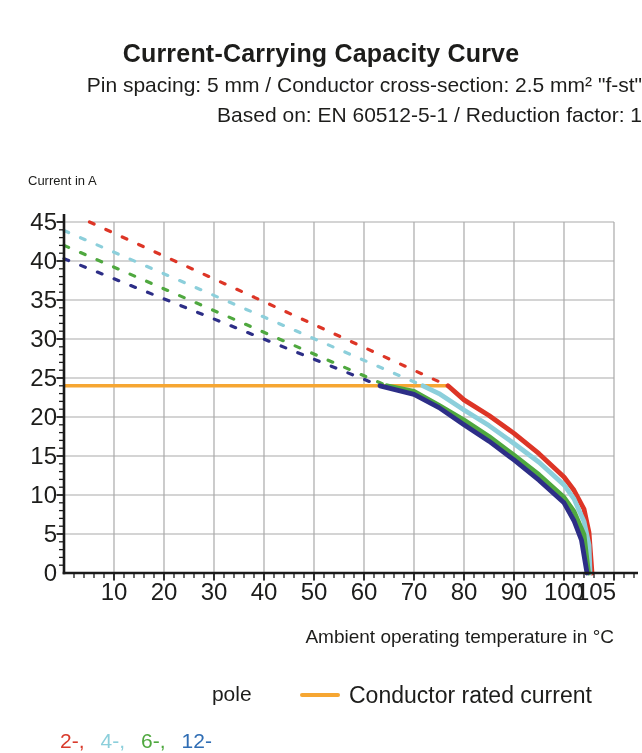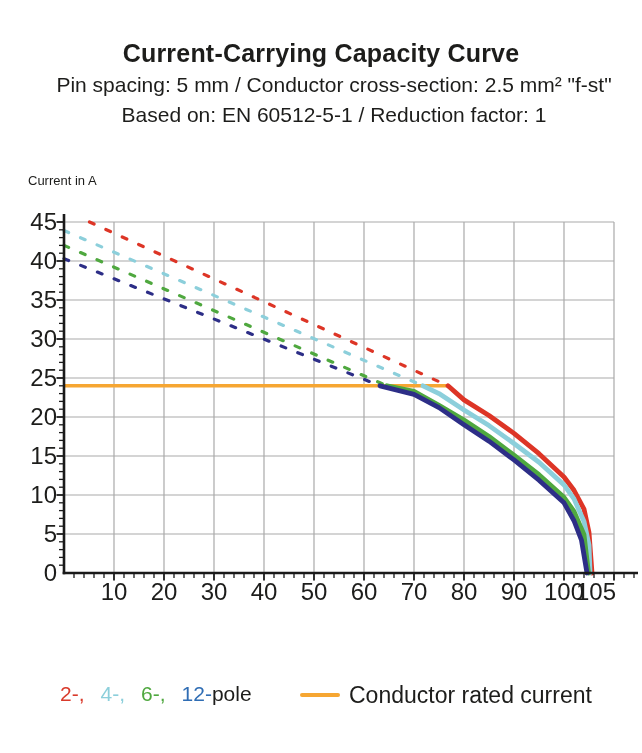--- a/index.html
+++ b/index.html
@@ -1,20 +1,20 @@
 <!DOCTYPE html>
 <html><head>
 <meta charset="utf-8">
 <style>
   html,body{margin:0;padding:0;background:#fff;}
   .page{position:relative;width:642px;height:753px;background:#ffffff;overflow:hidden;
         font-family:"Liberation Sans",sans-serif;color:#1d1d1b;text-decoration:underline;}
   .title{position:absolute;left:0;right:0;top:39px;text-align:center;
          font-size:25px;font-weight:bold;letter-spacing:.2px;}
-  .sub{position:absolute;left:0;right:0;text-align:center;font-size:21px;padding-left:26px;}
+  .sub{position:absolute;left:0;right:0;text-align:right;font-size:21px;padding-left:26px;}
   .sub1{top:73px;}
   .sub2{top:103px;}
   .ycap{position:absolute;left:28px;top:173px;font-size:13px;}
   .xcap{position:absolute;right:28px;top:626px;font-size:19px;}
   #chart{position:absolute;left:0;top:0;}
   .tick{font-family:"Liberation Sans",sans-serif;font-size:24px;fill:#1d1d1b;}
   .legend-poles{position:absolute;left:60px;top:682px;display:flex;gap:16px;
                 font-size:21px;align-items:baseline;}
   .pole-join{display:inline-flex;gap:0;}
   .legend-rated{position:absolute;left:300px;top:682px;height:26px;
@@ -182,27 +182,28 @@
       <text x="264" y="600" text-anchor="middle" class="tick">40</text>
       <text x="314" y="600" text-anchor="middle" class="tick">50</text>
       <text x="364" y="600" text-anchor="middle" class="tick">60</text>
       <text x="414" y="600" text-anchor="middle" class="tick">70</text>
       <text x="464" y="600" text-anchor="middle" class="tick">80</text>
       <text x="514" y="600" text-anchor="middle" class="tick">90</text>
       <text x="564" y="600" text-anchor="middle" class="tick">100</text>
       <text x="596" y="600" text-anchor="middle" class="tick">105</text>
     </svg>
 
+  <div class="xcap">Ambient operating temperature in °C</div>
 
   <div class="legend-poles">
     <span style="color: rgb(217, 58, 43);">2-,</span>
     <span style="color: rgb(140, 207, 219);">4-,</span>
     <span style="color: rgb(79, 168, 63);">6-,</span>
     <span class="pole-join">
-      <span style="color: rgb(47, 109, 180);">12-</span>
+      <span style="color: rgb(47, 109, 180); margin-top: 47px;">12-</span>
       <span>pole</span>
     </span>
   </div>
 
   <div class="legend-rated">
     <span class="swatch" style="background: rgb(246, 166, 50);"></span>
     <span>Conductor rated current</span>
   </div>
 
 </div>

